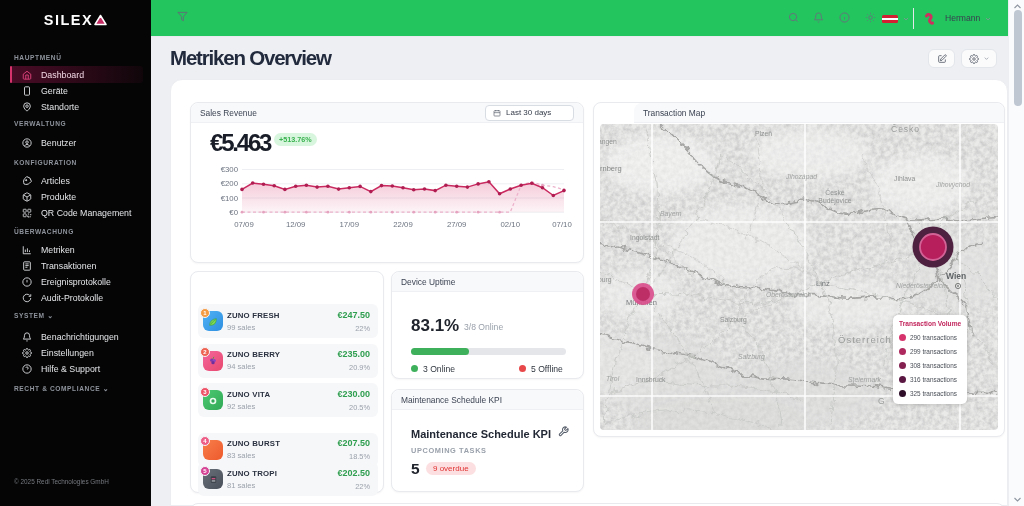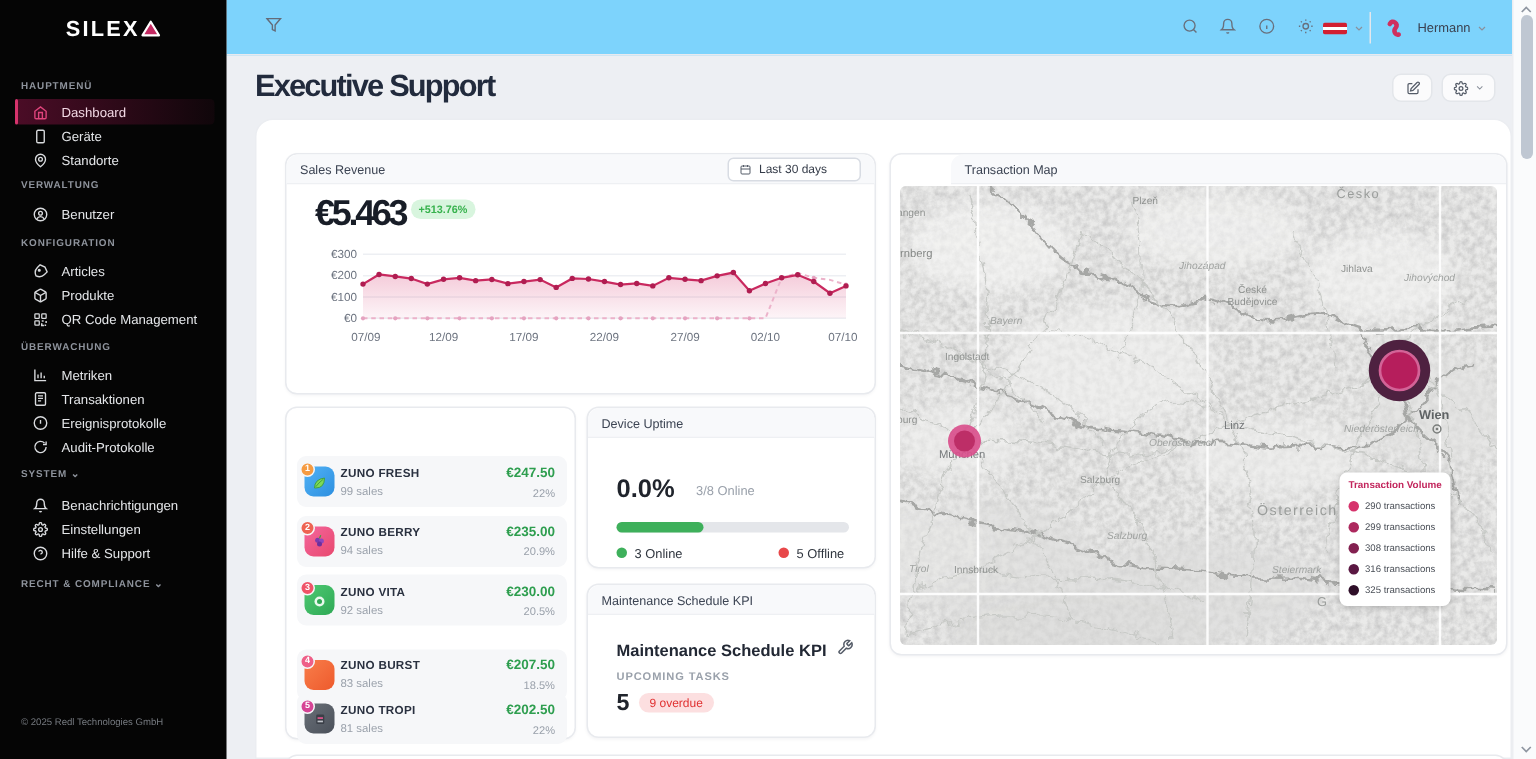--- a/index.html
+++ b/index.html
@@ -9,21 +9,21 @@
 
 #sidebar { position:absolute; left:0; top:0; width:151px; height:506px; background:#050505; z-index:5; }
 .slabel { position:absolute; left:14px; font-size:6.6px; font-weight:bold; letter-spacing:0.6px; color:#8e939c; }
 .sitem { position:absolute; left:22px; height:15px; display:flex; align-items:center; color:#e4e6e9; font-size:8.8px; font-weight:500; }
 .sitem svg { margin-right:9px; }
 .active-bg { position:absolute; left:10px; width:133px; height:17px; background:linear-gradient(90deg, rgba(190,24,93,.38), rgba(190,24,93,.06)); border-radius:3px; }
 .active-bar { position:absolute; left:10px; width:2px; height:17px; background:#d6336c; border-radius:2px; }
 #sfoot { position:absolute; left:14px; top:478px; font-size:6.4px; color:#75797f; }
 
 
-#topbar { position:absolute; left:151px; top:0; width:873px; height:37px; background:#7dd3fc; border-bottom:1px solid #e8eaef; }
+#topbar { position:absolute; left:151px; top:0; width:873px; height:37px; background:#22c55e; border-bottom:1px solid #e8eaef; }
 
 
 #title { position:absolute; left:170px; top:46px; font-size:20.5px; font-weight:bold; color:#222b3d; letter-spacing:-1.2px; }
 .tbtn { position:absolute; top:49px; height:19px; background:#fbfbfc; border:1px solid #e3e6ea; border-radius:6px; display:flex; align-items:center; justify-content:center; }
 
 
 #panel { position:absolute; left:170px; top:79px; width:838px; height:427px; background:#fff; border:1px solid #ebedf1; border-radius:12px 12px 0 0; }
 .card { position:absolute; background:#fff; border:1px solid #e8eaee; border-radius:8px; box-shadow:0 1px 2px rgba(20,30,50,.04); }
 .chead { height:20px; background:#f8f9fb; border-bottom:1px solid #eef0f3; border-radius:8px 8px 0 0; display:flex; align-items:center; padding:0 9px; font-size:8.4px; font-weight:500; color:#3c4453; }
 .sel { display:flex; align-items:center; background:#fff; border:1px solid #d8dce3; border-radius:4px; font-size:8px; color:#343b48; padding:0 7px; }
@@ -177,21 +177,21 @@
   <div style="position:absolute; left:762px; top:8px; width:1px; height:21px; background:#e4e7ec;"></div>
   <svg style="position:absolute; left:773px; top:12px;" width="12" height="13" viewBox="0 0 24 26" fill="none">
       <path d="M5 8 Q8 3 12 6 Q16 9 13 13 Q10 16 12 20 Q14 23 17 22" stroke="#cf2f5e" stroke-width="6" stroke-linecap="round"></path>
     </svg>
   <div style="position:absolute; left:794px; top:13px; font-size:8.6px; font-weight:500; color:#3a4150;">Hermann</div>
   <svg style="position:absolute; left:833px; top:15px;" width="8" height="8" viewBox="0 0 24 24" fill="none" stroke="#8a909b" stroke-width="2.4">
       <path d="M6 9l6 6 6-6"></path>
     </svg>
 </div>
 
-<div id="title">Executive Support</div>
+<div id="title">Metriken Overview</div>
 <div class="tbtn" style="left:928px; width:27px;">
   <svg width="10" height="10" viewBox="0 0 24 24" fill="none" stroke="#555c68" stroke-width="2">
       <path d="M11 4H6a2 2 0 0 0-2 2v12a2 2 0 0 0 2 2h12a2 2 0 0 0 2-2v-5"></path>
       <path d="M18.5 2.5a2.1 2.1 0 0 1 3 3L12 15l-4 1 1-4z"></path>
     </svg>
 </div>
 <div class="tbtn" style="left:961px; width:36px;">
   <svg width="10" height="10" viewBox="0 0 24 24" fill="none" stroke="#555c68" stroke-width="2">
       <circle cx="12" cy="12" r="3"></circle>
       <path d="M19.4 15a1.65 1.65 0 0 0 .33 1.82l.06.06a2 2 0 1 1-2.83 2.83l-.06-.06a1.65 1.65 0 0 0-1.82-.33 1.65 1.65 0 0 0-1 1.51V21a2 2 0 1 1-4 0v-.09a1.65 1.65 0 0 0-1-1.51 1.65 1.65 0 0 0-1.82.33l-.06.06a2 2 0 1 1-2.83-2.83l.06-.06a1.65 1.65 0 0 0 .33-1.82 1.65 1.65 0 0 0-1.51-1H3a2 2 0 1 1 0-4h.09a1.65 1.65 0 0 0 1.51-1 1.65 1.65 0 0 0-.33-1.82l-.06-.06a2 2 0 1 1 2.83-2.83l.06.06a1.65 1.65 0 0 0 1.82.33h.01a1.65 1.65 0 0 0 1-1.51V3a2 2 0 1 1 4 0v.09a1.65 1.65 0 0 0 1 1.51 1.65 1.65 0 0 0 1.82-.33l.06-.06a2 2 0 1 1 2.83 2.83l-.06.06a1.65 1.65 0 0 0-.33 1.82v.01a1.65 1.65 0 0 0 1.51 1H21a2 2 0 1 1 0 4h-.09a1.65 1.65 0 0 0-1.51 1z"></path>
@@ -361,21 +361,21 @@
       </div>
     <div class="pname">ZUNO TROPI</div>
       <div class="psales">81 sales</div>
     <div class="pprice">€202.50</div>
       <div class="ppct">22%</div>
   </div>
 </div>
 
 <div class="card" id="card-uptime">
   <div class="chead">Device Uptime</div>
-  <div style="position:absolute; left:19px; top:44px; font-size:17px; font-weight:bold; color:#20242c;">0.0%</div>
+  <div style="position:absolute; left:19px; top:44px; font-size:17px; font-weight:bold; color:#20242c;">83.1%</div>
   <div style="position:absolute; left:72px; top:50px; font-size:8.6px; color:#9aa1ab;">3/8 Online</div>
   <div style="position:absolute; left:19px; top:76px; width:155px; height:7px; background:#e4e6ea; border-radius:4px;">
     <div style="width:37.5%; height:7px; background:#3eb05b; border-radius:4px;"></div>
   </div>
   <div style="position:absolute; left:19px; top:91.5px; display:flex; align-items:center;">
       <span style="width:7px;height:7px;border-radius:50%;background:#3eb05b;margin-right:5px;"></span>
       <span style="font-size:8.6px;color:#30363f;">3 Online</span>
     </div>
   <div style="position:absolute; left:127px; top:91.5px; display:flex; align-items:center;">
       <span style="width:7px;height:7px;border-radius:50%;background:#e8484a;margin-right:5px;"></span>

